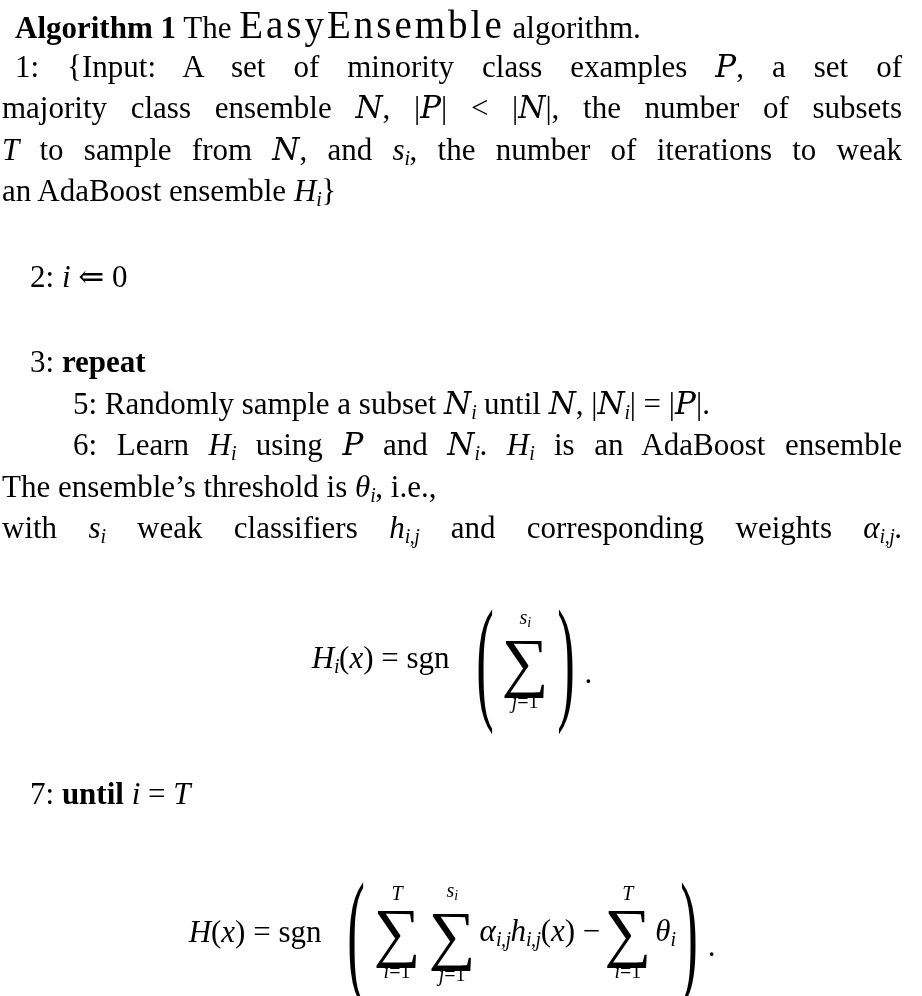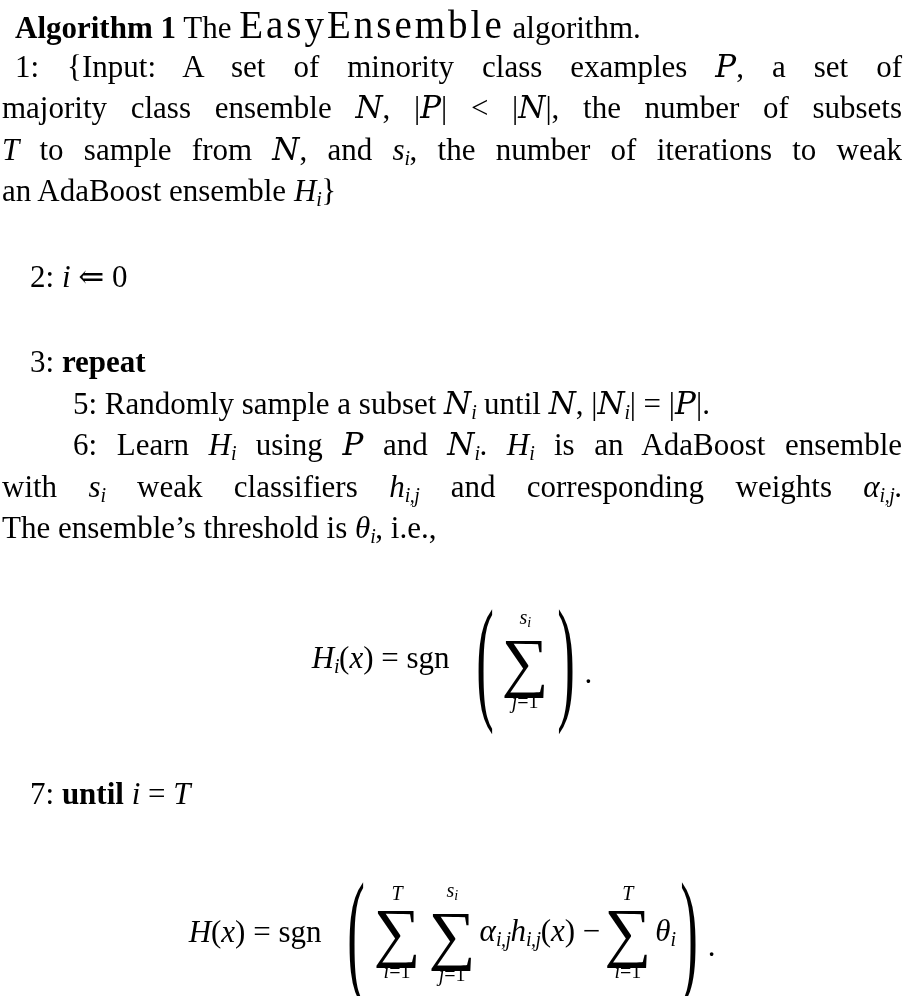--- a/index.html
+++ b/index.html
@@ -69,22 +69,22 @@
   <div class="line ind1 j"><span class="s-rm">1: {Input: A set of minority class examples </span><span class="s-cal">P</span><span class="s-rm">, a set of</span></div>
   <div class="line j"><span class="s-rm">majority class ensemble </span><span class="s-cal">N</span><span class="s-rm">, |</span><span class="s-cal">P</span><span class="s-rm">| &lt; |</span><span class="s-cal">N</span><span class="s-rm">|, the number of subsets</span></div>
   <div class="line j"><span class="s-it">T</span><span class="s-rm"> to sample from </span><span class="s-cal">N</span><span class="s-rm">, and </span><span class="s-it">s</span><span class="s-sub">i</span><span class="s-rm">, the number of iterations to weak</span></div>
   <div class="line"><span class="s-rm">an AdaBoost ensemble </span><span class="s-it">H</span><span class="s-sub">i</span><span class="s-rm">}</span></div>
 
   <div class="line ind2"><span class="s-rm">2: </span><span class="s-it">i</span><span class="s-rm"> ⇐ 0</span></div>
   <div class="line ind2"><span class="s-rm">3: </span><span class="s-bf">repeat</span></div>
   <div class="line ind3"><span class="s-rm">5: Randomly sample a subset </span><span class="s-cal">N</span><span class="s-sub">i</span><span class="s-rm"> until </span><span class="s-cal">N</span><span class="s-rm">, |</span><span class="s-cal">N</span><span class="s-sub">i</span><span class="s-rm">| = |</span><span class="s-cal">P</span><span class="s-rm">|.</span></div>
 
   <div class="line ind3 j"><span class="s-rm">6: Learn </span><span class="s-it">H</span><span class="s-sub">i</span><span class="s-rm"> using </span><span class="s-cal">P</span><span class="s-rm"> and </span><span class="s-cal">N</span><span class="s-sub">i</span><span class="s-rm">. </span><span class="s-it">H</span><span class="s-sub">i</span><span class="s-rm"> is an AdaBoost ensemble</span></div>
+  <div class="line"><span class="s-rm">The ensemble’s threshold is </span><span class="s-it">θ</span><span class="s-sub">i</span><span class="s-rm">, i.e.,</span></div>
   <div class="line j"><span class="s-rm">with </span><span class="s-it">s</span><span class="s-sub">i</span><span class="s-rm"> weak classifiers </span><span class="s-it">h</span><span class="s-sub">i,j</span><span class="s-rm"> and corresponding weights </span><span class="s-it">α</span><span class="s-sub">i,j</span><span class="s-rm">.</span></div>
-  <div class="line"><span class="s-rm">The ensemble’s threshold is </span><span class="s-it">θ</span><span class="s-sub">i</span><span class="s-rm">, i.e.,</span></div>
 
   <div class="formula f1">
     <span class="fpart lhs"><span class="s-it">H</span><span class="s-sub">i</span><span class="s-rm">(</span><span class="s-it">x</span><span class="s-rm">) = sgn</span></span>
     <span class="bigp">(</span>
     <span class="sum">
       <span class="lim"><span class="s-it">s</span><span class="s-sub">i</span></span>
       <span class="op">∑</span>
       <span class="lim"><span class="s-it">j</span><span class="s-rm">=1</span></span>
     </span>
     <span class="bigp">)</span>

